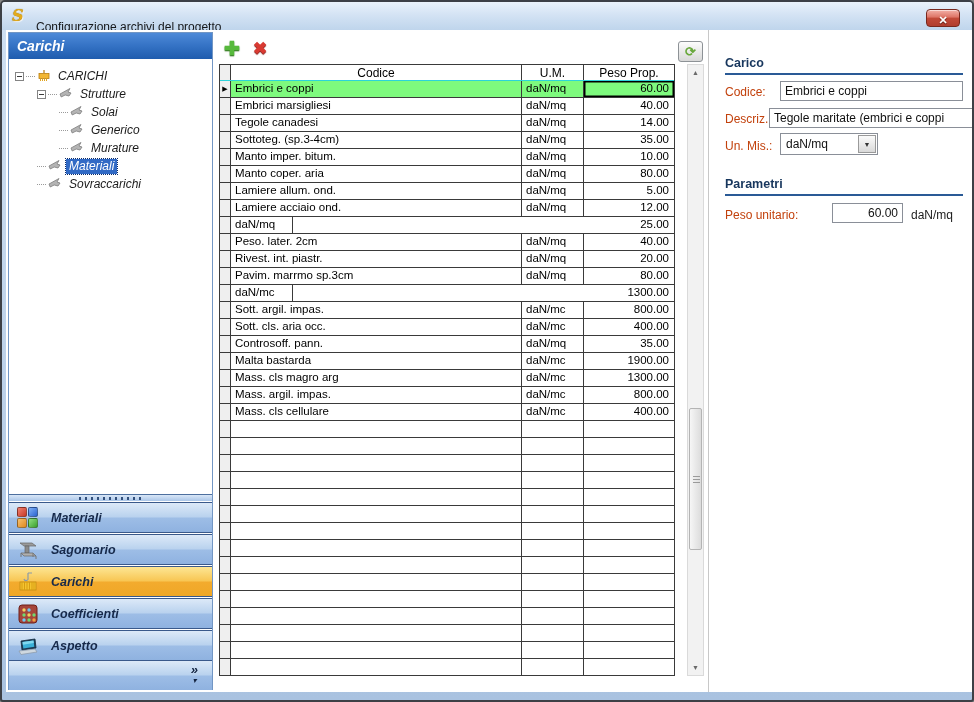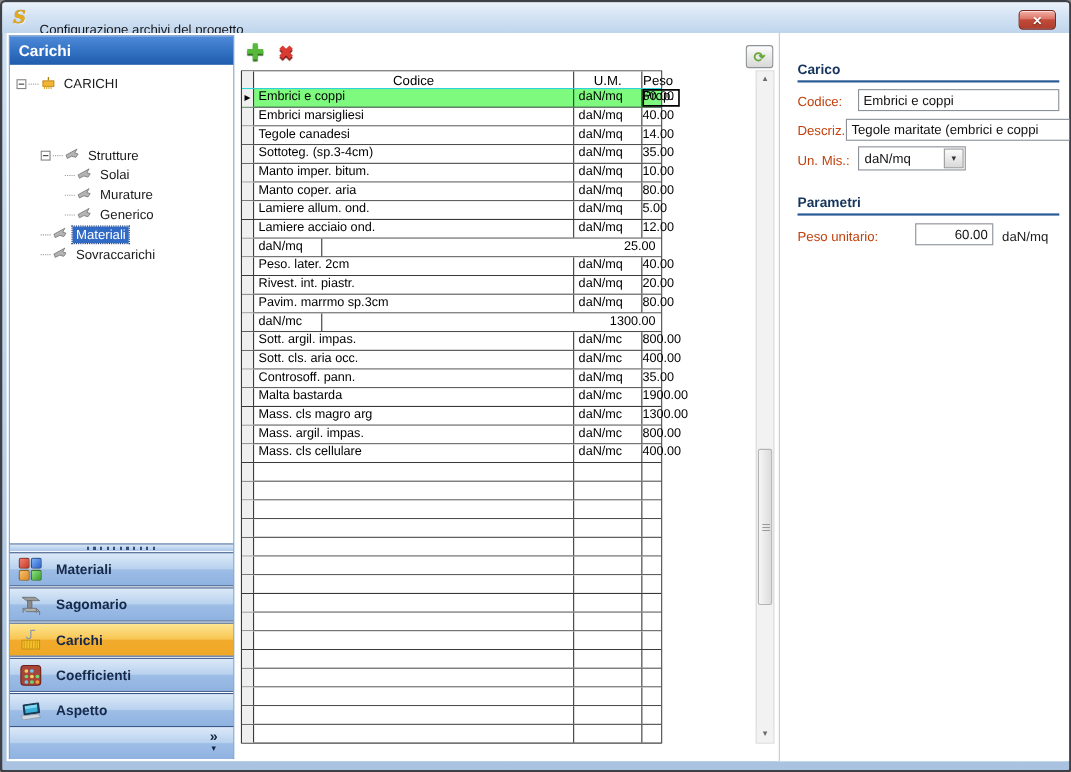--- a/index.html
+++ b/index.html
@@ -21,21 +21,21 @@
     border:1px solid #78281e; border-radius:4px; text-align:center; cursor:pointer;
     box-shadow:inset 0 1px 0 rgba(255,255,255,.55); }
   .close-btn span { font-size:11px; font-weight:bold; color:#fff; line-height:16px;
     text-shadow:0 1px 1px #5e1a12; }
 
   
   .content { position:absolute; left:4px; top:28px; width:966px; height:662px; background:#fff; }
 
   
   .left-panel { position:absolute; left:2px; top:2px; width:205px; height:658px;
-    border:1px solid #7296c4; background:#fff; }
+    border:1px solid #7296c4; background:#fff;font-style:italic; }
   .lp-header { position:absolute; left:0; top:0; width:100%; height:26px;
     background:linear-gradient(180deg,#4e8ad8 0%,#3472c4 50%,#1f5cae 100%);
     color:#fff; font-weight:bold; font-size:14px; line-height:26px; padding-left:8px; }
   .tree { position:absolute; left:0; top:26px; width:100%; height:435px; background:#fff;
     padding-top:8px; overflow:hidden; }
   .tree-row { height:18px; display:flex; align-items:center; font-size:12px; color:#1a1a1a; white-space:nowrap; }
   .expander { width:9px; height:9px; border:1px solid #848484; background:#fff;
     position:relative; flex:0 0 9px; margin-right:2px; }
   .expander::after { content:""; position:absolute; left:1px; top:3px; width:5px; height:1px; background:#3c3c3c; }
   .stub { width:9px; height:1px; border-bottom:1px dotted #9a9a9a; flex:0 0 9px; margin-right:2px; }
@@ -76,21 +76,21 @@
     font-size:19px; font-weight:bold; color:#57b93c; text-shadow:0 1px 1px #2a6b18; cursor:pointer; line-height:22px; text-align:center;}
   .tool-del { position:absolute; left:243px; top:8px; width:22px; height:22px;
     font-size:17px; font-weight:bold; color:#d93a32; text-shadow:0 1px 1px #7e1510; cursor:pointer; line-height:22px; text-align:center;}
   .refresh-btn { position:absolute; left:672px; top:11px; width:25px; height:21px;
     border:1px solid #8d9296; border-radius:3px;
     background:linear-gradient(180deg,#fdfdfd 0%,#e8e8e8 55%,#d8d8d8 100%);
     text-align:center; cursor:pointer; }
   .refresh-btn span { font-size:13px; color:#69a83c; line-height:19px; font-weight:bold;}
 
   
-  .grid { position:absolute; left:213px; top:34px; width:383px; height:612px;
+  .grid { position:absolute; left:213px; top:34px; width:456px; height:612px;
     border:1px solid #3a3a3a; background:#fff; font-size:11.5px; }
   .g-row { display:flex; height:17px; border-bottom:1px solid #3a3a3a; background:#fff; }
   .g-row.header { height:16px; font-size:12px; }
   .g-row.selected { background:#7efa7e; box-shadow:0 1px 0 #2ed3da, 0 -1px 0 #2ed3da; }
   .c-ind { flex:0 0 11px; background:#efefef; border-right:1px solid #3a3a3a;
     display:flex; align-items:center; justify-content:center; font-size:7px; color:#000; }
   .c-cod { flex:0 0 291px; border-right:1px solid #3a3a3a; padding:1px 0 0 4px;
     white-space:nowrap; overflow:hidden; }
   .c-um  { flex:0 0 62px; border-right:1px solid #3a3a3a; padding:1px 0 0 4px; }
   .c-peso{ flex:1 1 auto; padding:1px 5px 0 0; text-align:right; }
@@ -145,48 +145,48 @@
           <div class="tree-row" style="padding-left: 6px;">
             <span class="expander"></span>
             <span class="stub"></span>
             <span class="tree-icon"><svg width="14" height="14" viewBox="0 0 14 14">
                 <path d="M7 1 v3" stroke="#b87d0d" stroke-width="1.2" fill="none"></path>
                 <rect x="2" y="4.5" width="10" height="5" fill="#f2b632" stroke="#b87d0d" stroke-width="0.8"></rect>
                 <path d="M3.5 9.5 v2.5 M5.5 9.5 v2.5 M7.5 9.5 v2.5 M9.5 9.5 v2.5" stroke="#e2a41c" stroke-width="1"></path>
               </svg></span>
             <span class="tree-label">CARICHI</span>
           </div>
-          <div class="tree-row" style="padding-left: 28px; margin-top: 47px;">
+          <div class="tree-row" style="padding-left: 28px;">
             <span class="expander"></span>
             <span class="stub"></span>
             <span class="tree-icon"><svg width="13" height="12" viewBox="0 0 13 12">
                 <path d="M1 7 L11 1.5 L9 5 L12 6 L10 9 L6.2 8 L2.2 10 Z" fill="#b4b4b4" stroke="#7d7d7d" stroke-width="0.8"></path>
               </svg></span>
             <span class="tree-label">Strutture</span>
           </div>
           <div class="tree-row" style="padding-left: 50px;">
             <span class="stub"></span>
             <span class="tree-icon"><svg width="13" height="12" viewBox="0 0 13 12">
                 <path d="M1 7 L11 1.5 L9 5 L12 6 L10 9 L6.2 8 L2.2 10 Z" fill="#b4b4b4" stroke="#7d7d7d" stroke-width="0.8"></path>
               </svg></span>
             <span class="tree-label">Solai</span>
           </div>
           <div class="tree-row" style="padding-left: 50px;">
             <span class="stub"></span>
             <span class="tree-icon"><svg width="13" height="12" viewBox="0 0 13 12">
                 <path d="M1 7 L11 1.5 L9 5 L12 6 L10 9 L6.2 8 L2.2 10 Z" fill="#b4b4b4" stroke="#7d7d7d" stroke-width="0.8"></path>
               </svg></span>
-            <span class="tree-label">Murature</span>
+            <span class="tree-label">Generico</span>
           </div>
           <div class="tree-row" style="padding-left: 50px;">
             <span class="stub"></span>
             <span class="tree-icon"><svg width="13" height="12" viewBox="0 0 13 12">
                 <path d="M1 7 L11 1.5 L9 5 L12 6 L10 9 L6.2 8 L2.2 10 Z" fill="#b4b4b4" stroke="#7d7d7d" stroke-width="0.8"></path>
               </svg></span>
-            <span class="tree-label">Generico</span>
+            <span class="tree-label">Murature</span>
           </div>
           <div class="tree-row" style="padding-left: 28px;">
             <span class="stub"></span>
             <span class="tree-icon"><svg width="13" height="12" viewBox="0 0 13 12">
                 <path d="M1 7 L11 1.5 L9 5 L12 6 L10 9 L6.2 8 L2.2 10 Z" fill="#b4b4b4" stroke="#7d7d7d" stroke-width="0.8"></path>
               </svg></span>
             <span class="tree-label selected">Materiali</span>
           </div>
           <div class="tree-row" style="padding-left: 28px;">
             <span class="stub"></span>

